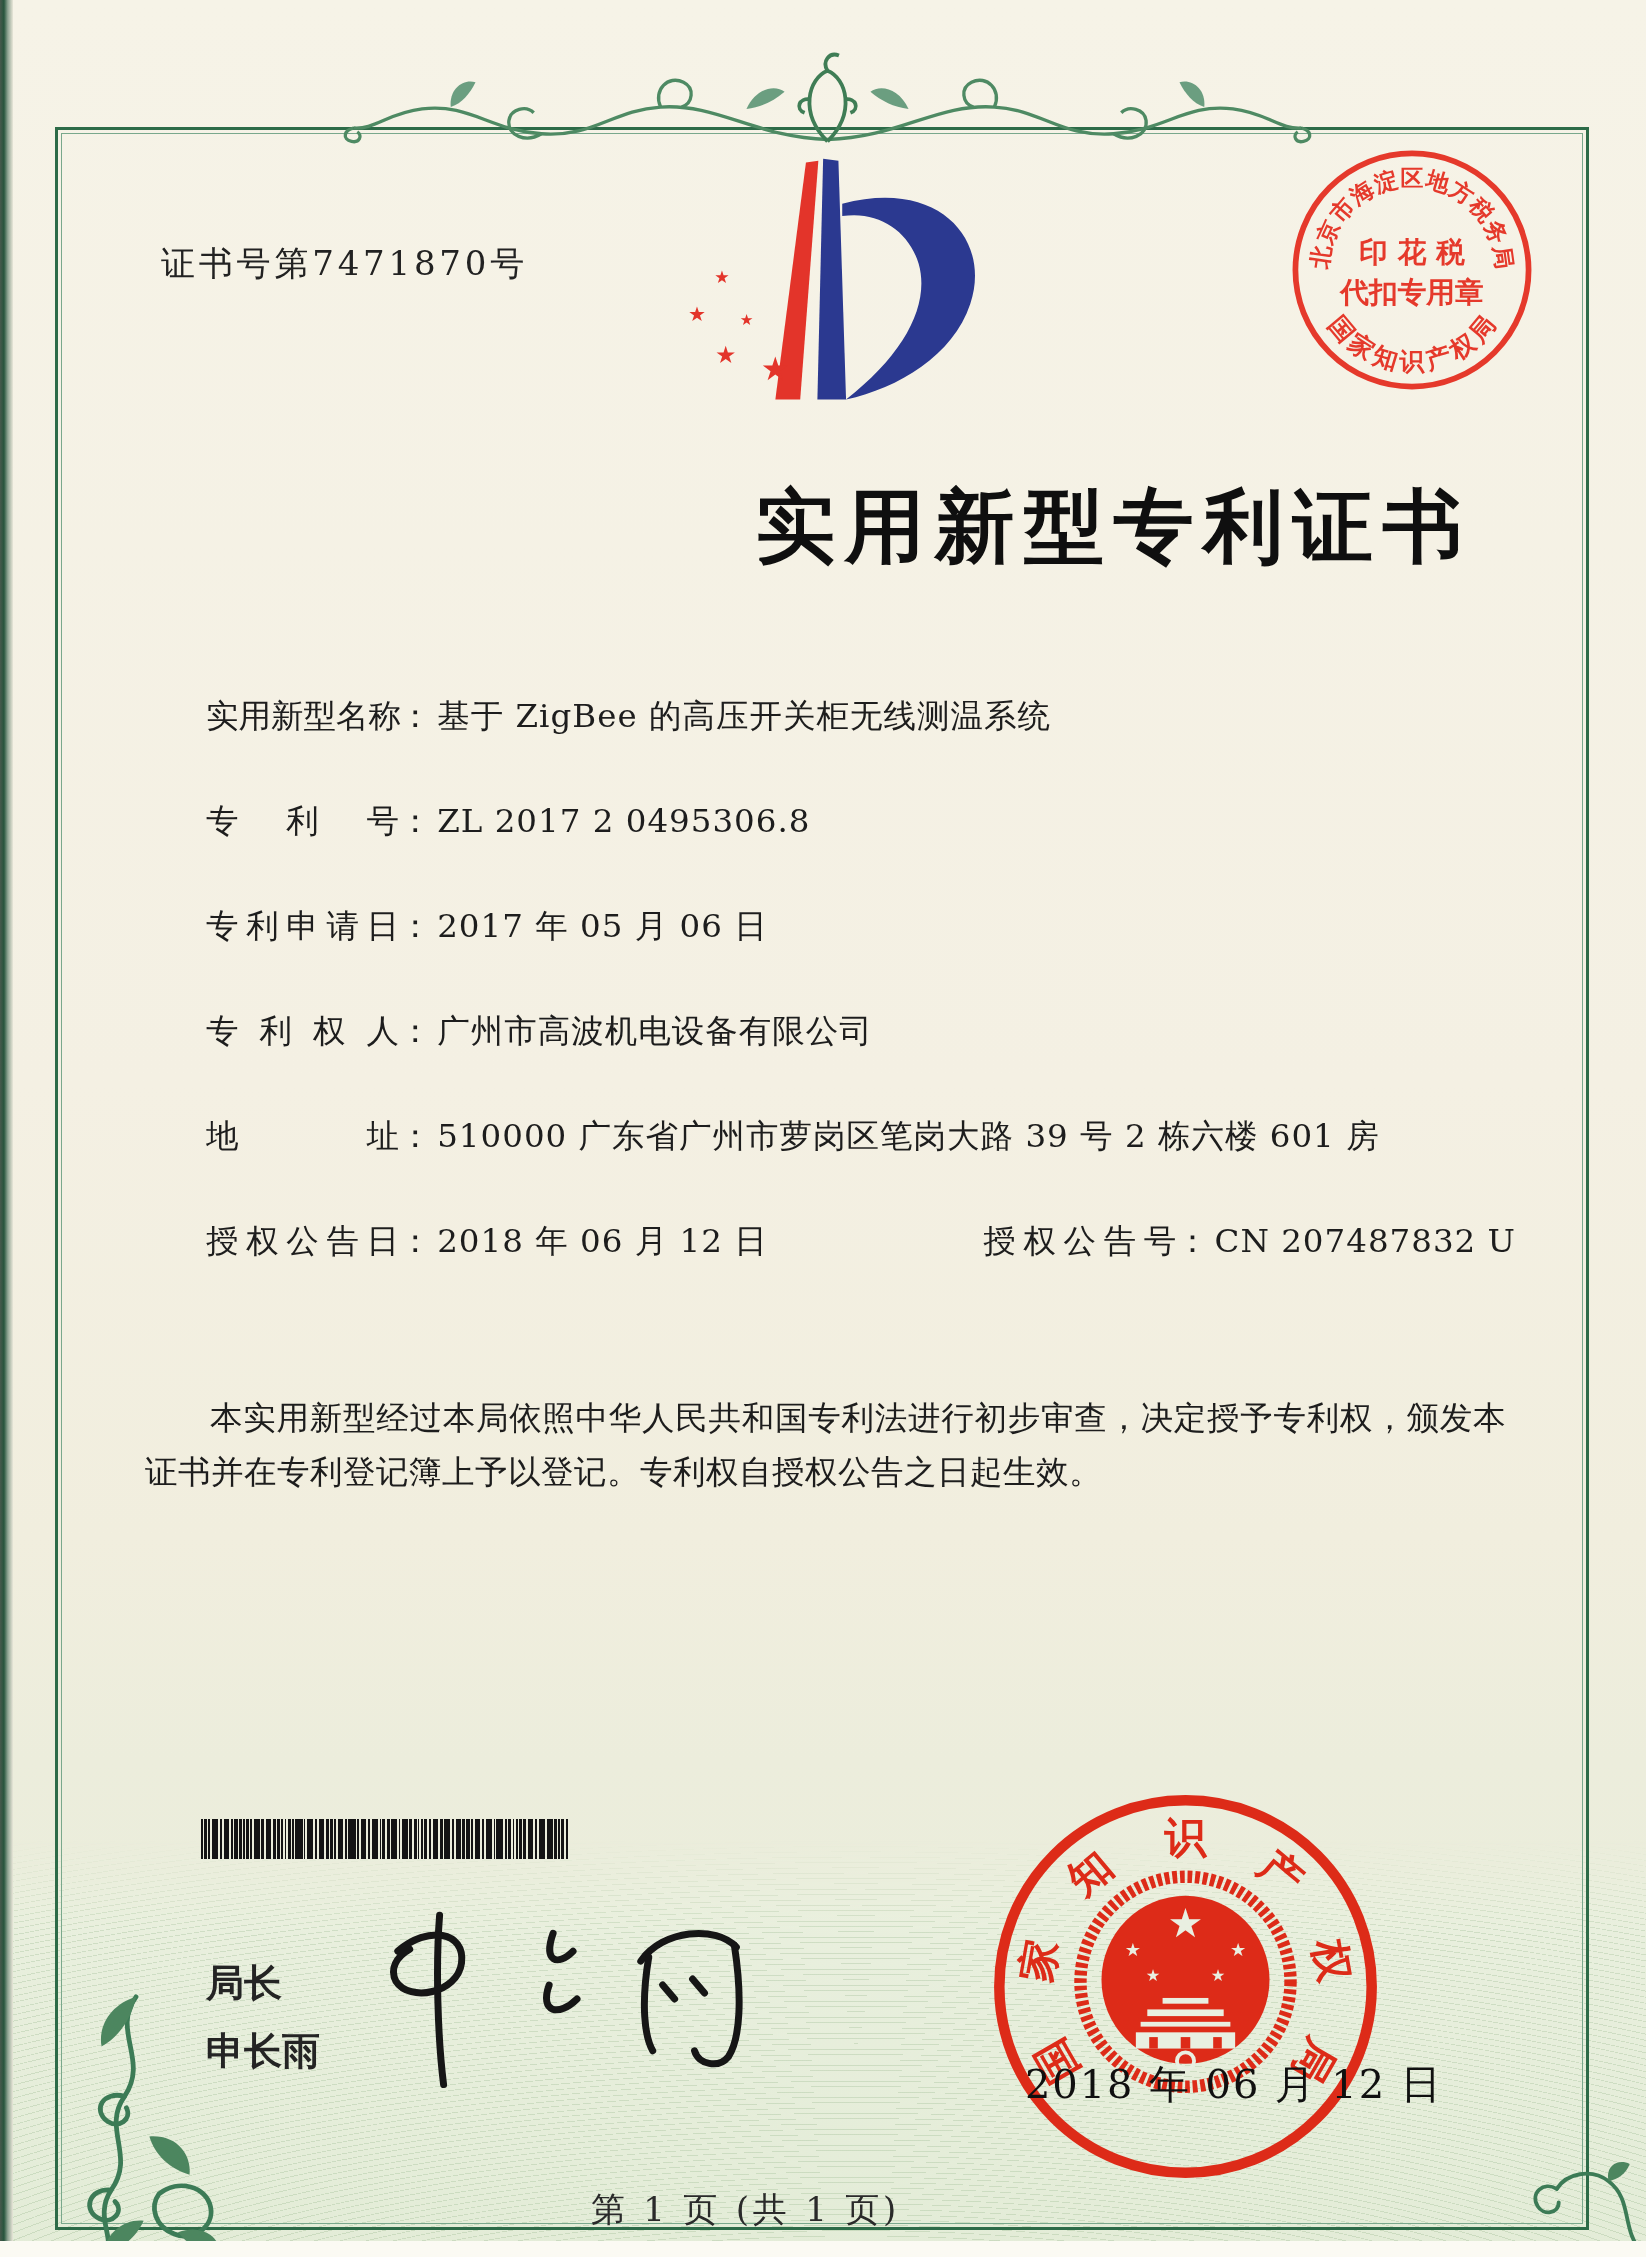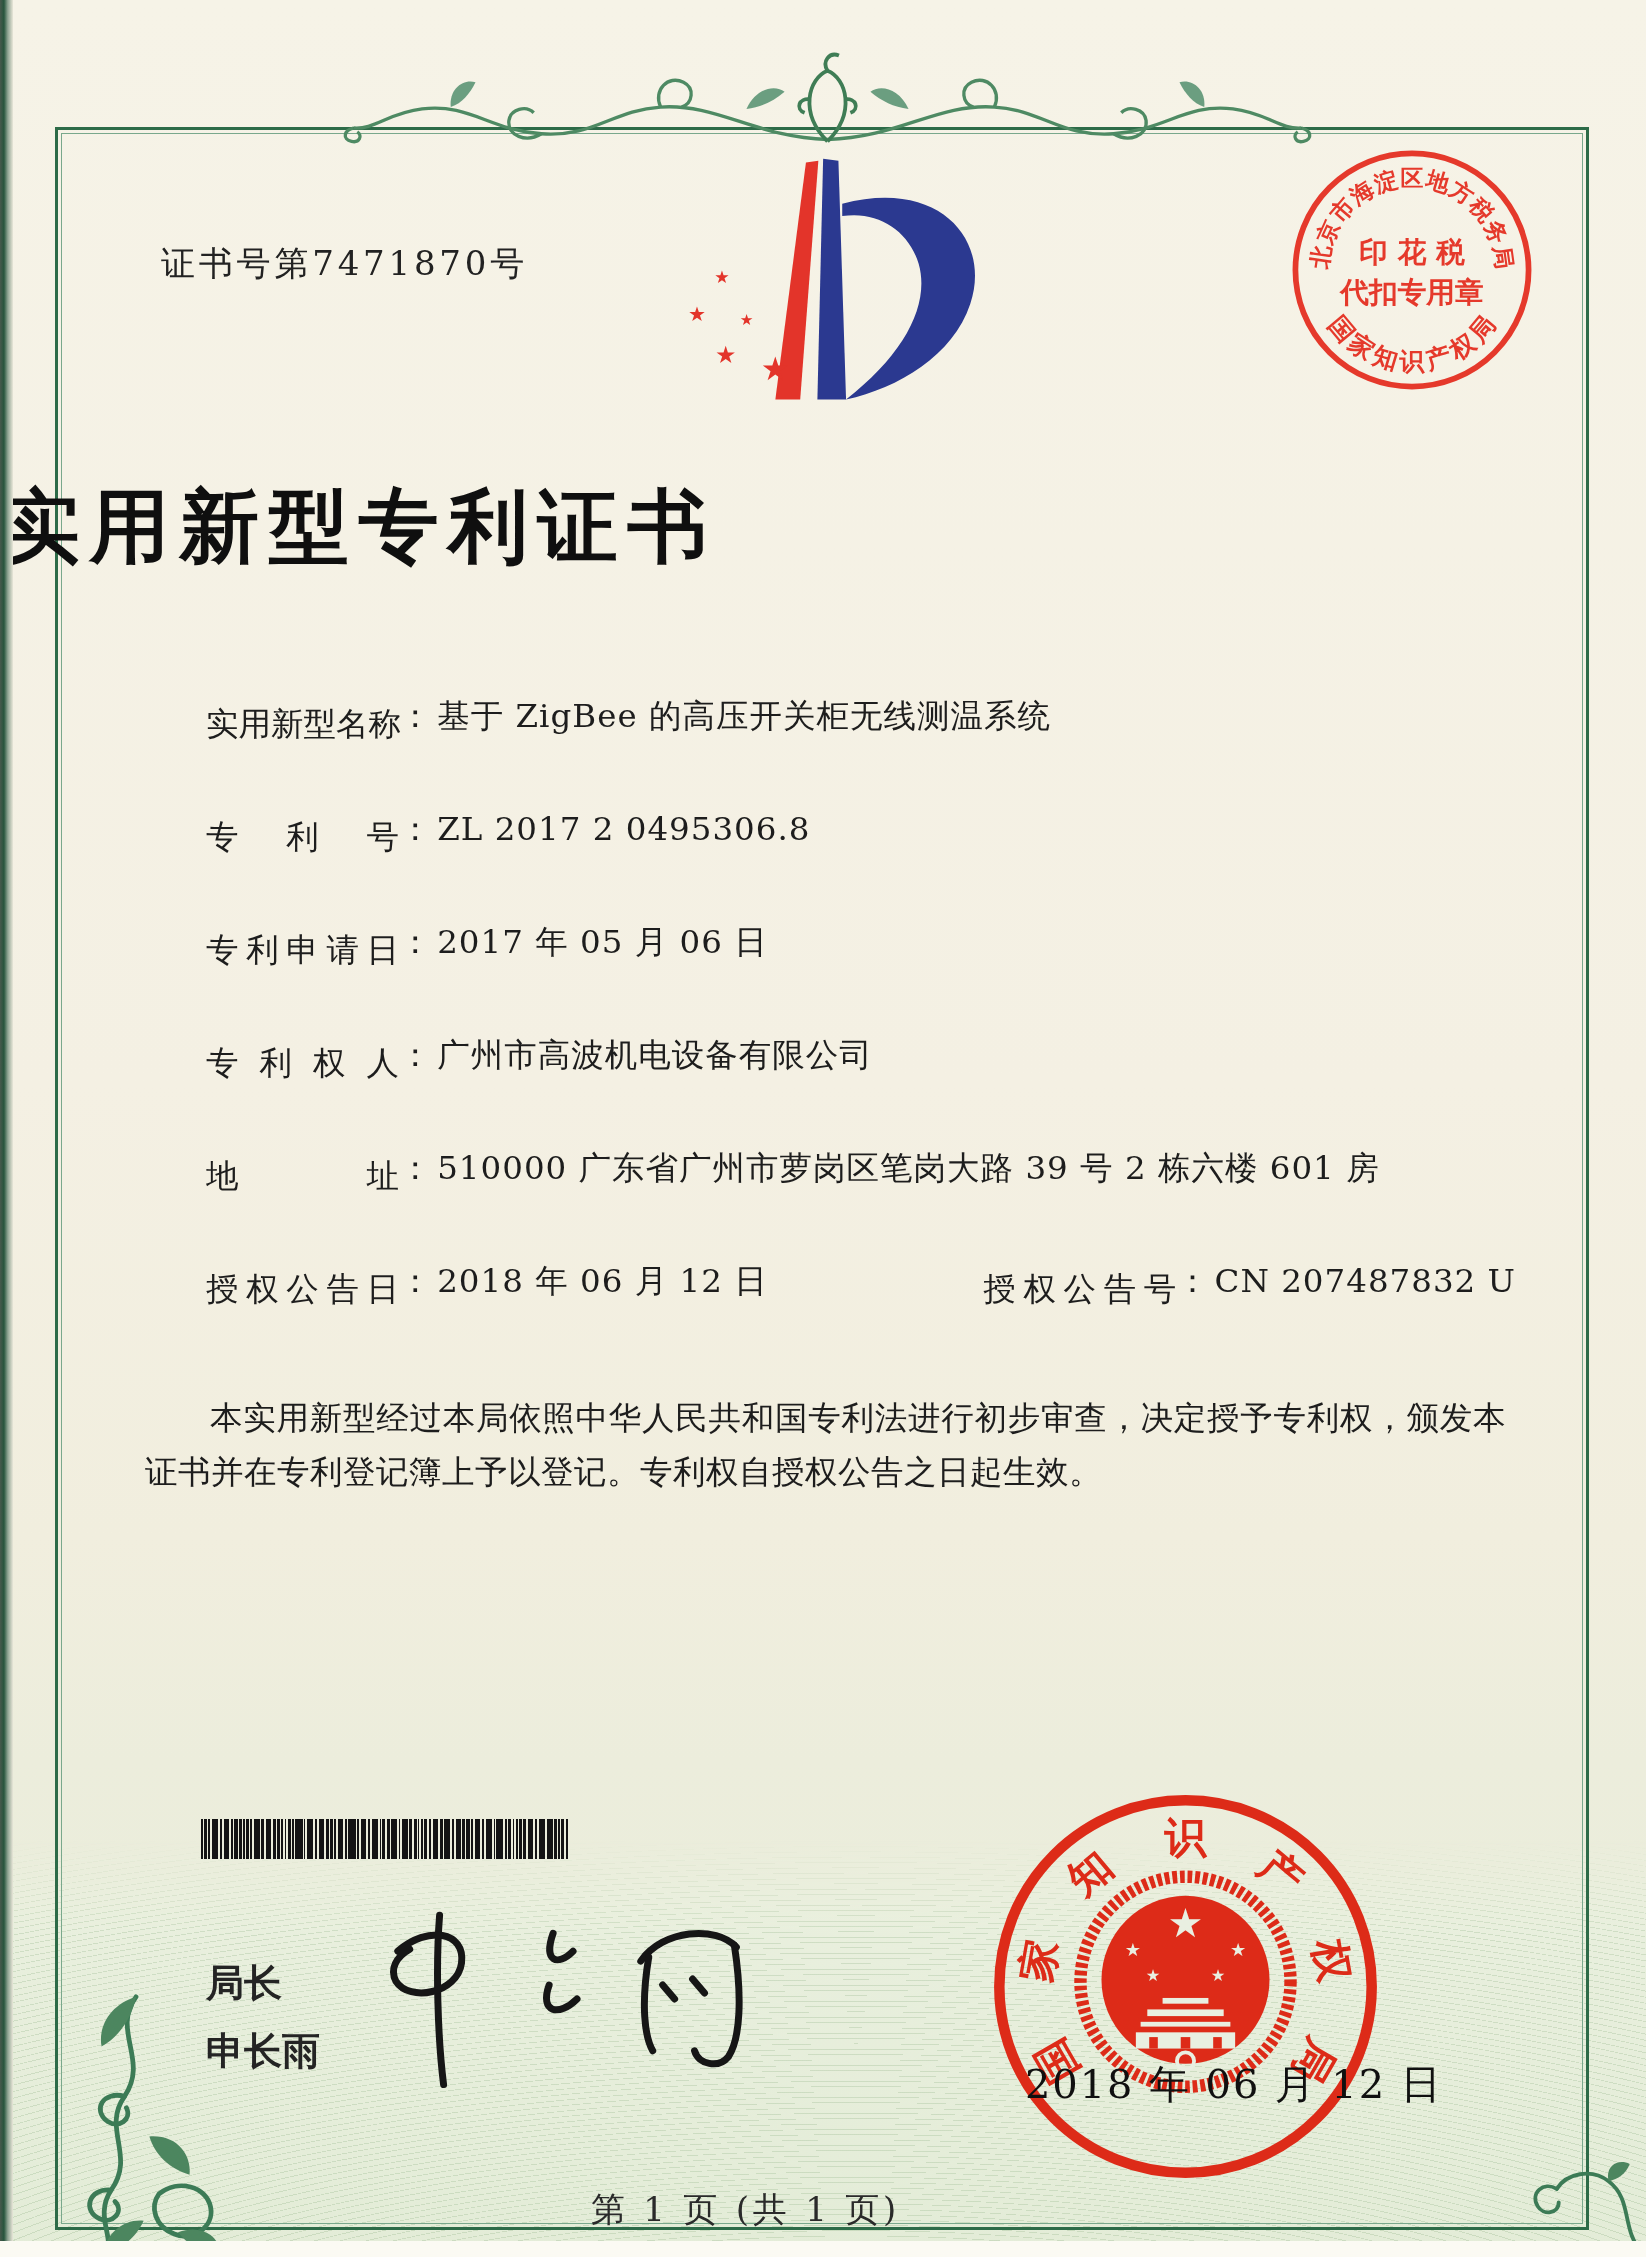--- a/index.html
+++ b/index.html
@@ -19,27 +19,27 @@
     background:
       repeating-radial-gradient(1434px 535px at 52% 165%, rgba(140,175,130,.28) 0 1.9px, rgba(0,0,0,0) 1.9px 14.3px),
       linear-gradient(180deg,#eaf0df,#e3ecd7);
     -webkit-mask-image:linear-gradient(180deg,transparent 0,#000 91px);
     mask-image:linear-gradient(180deg,transparent 0,#000 91px);}
   
   .frame{left:55px;top:127px;width:1528px;height:2097px;z-index:2;
     border:3.8px solid #2d6b48;}
   .frame::before{content:'';position:absolute;inset:2.9px;border:1.9px solid #79a88c;}
   .cert-no{left:161px;top:241px;font-size:34px;letter-spacing:3.8px;color:#222;z-index:4;}
-  .title{left:0;top:474px;width:1472px;text-align:left;font-size:80px;font-weight:700;
+  .title{left:0;top:474px;width:1472px;text-align:right;font-size:80px;font-weight:700;
     letter-spacing:9.6px;color:#0f0f0f;z-index:4;}
   
   .fields{left:206px;top:694px;width:1310px;z-index:4;font-size:32.5px;}
   .frow{line-height:45px;margin-bottom:60px;white-space:nowrap;}
   .flabel{display:inline-block;width:193px;text-align:justify;text-align-last:justify;
-    vertical-align:top;margin-top:8px;}
+    vertical-align:top;}
   .fcolon{display:inline-block;margin-right:5.7px;}
   .fvalue{letter-spacing:1px;}
   .frow.double{display:flex;}
   .frow .half-l{width:814px;}
   
   .paras{left:145px;top:1391px;width:1361px;z-index:4;font-size:32.5px;line-height:54px;
     letter-spacing:0.5px;text-align:justify;}
   .paras p{margin:0;text-indent:2em;}
   
   .barcode{left:201px;top:1819px;width:369px;height:40px;z-index:4;

